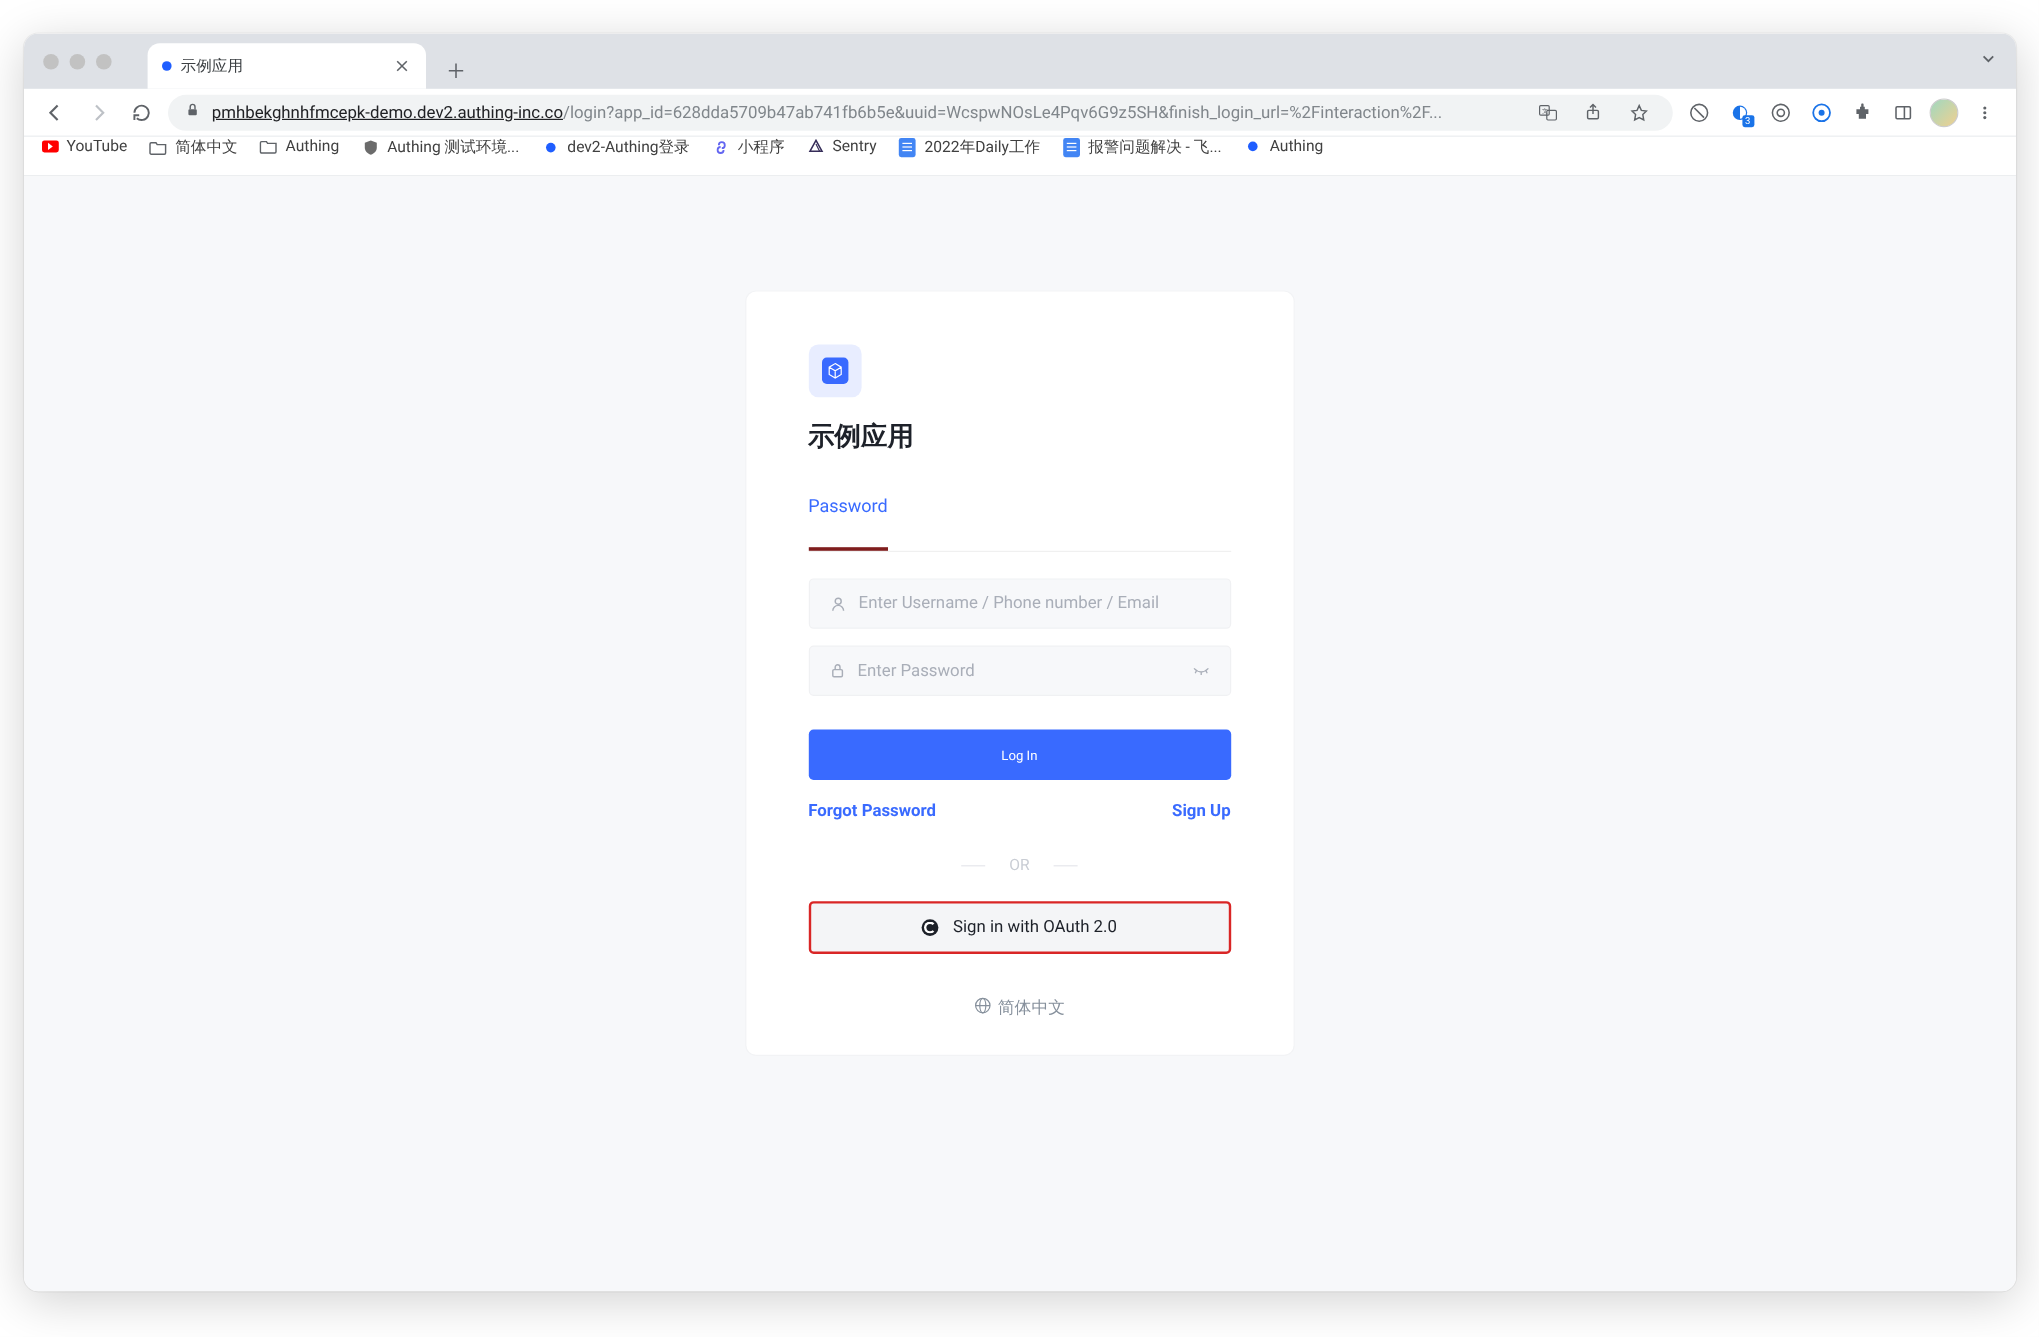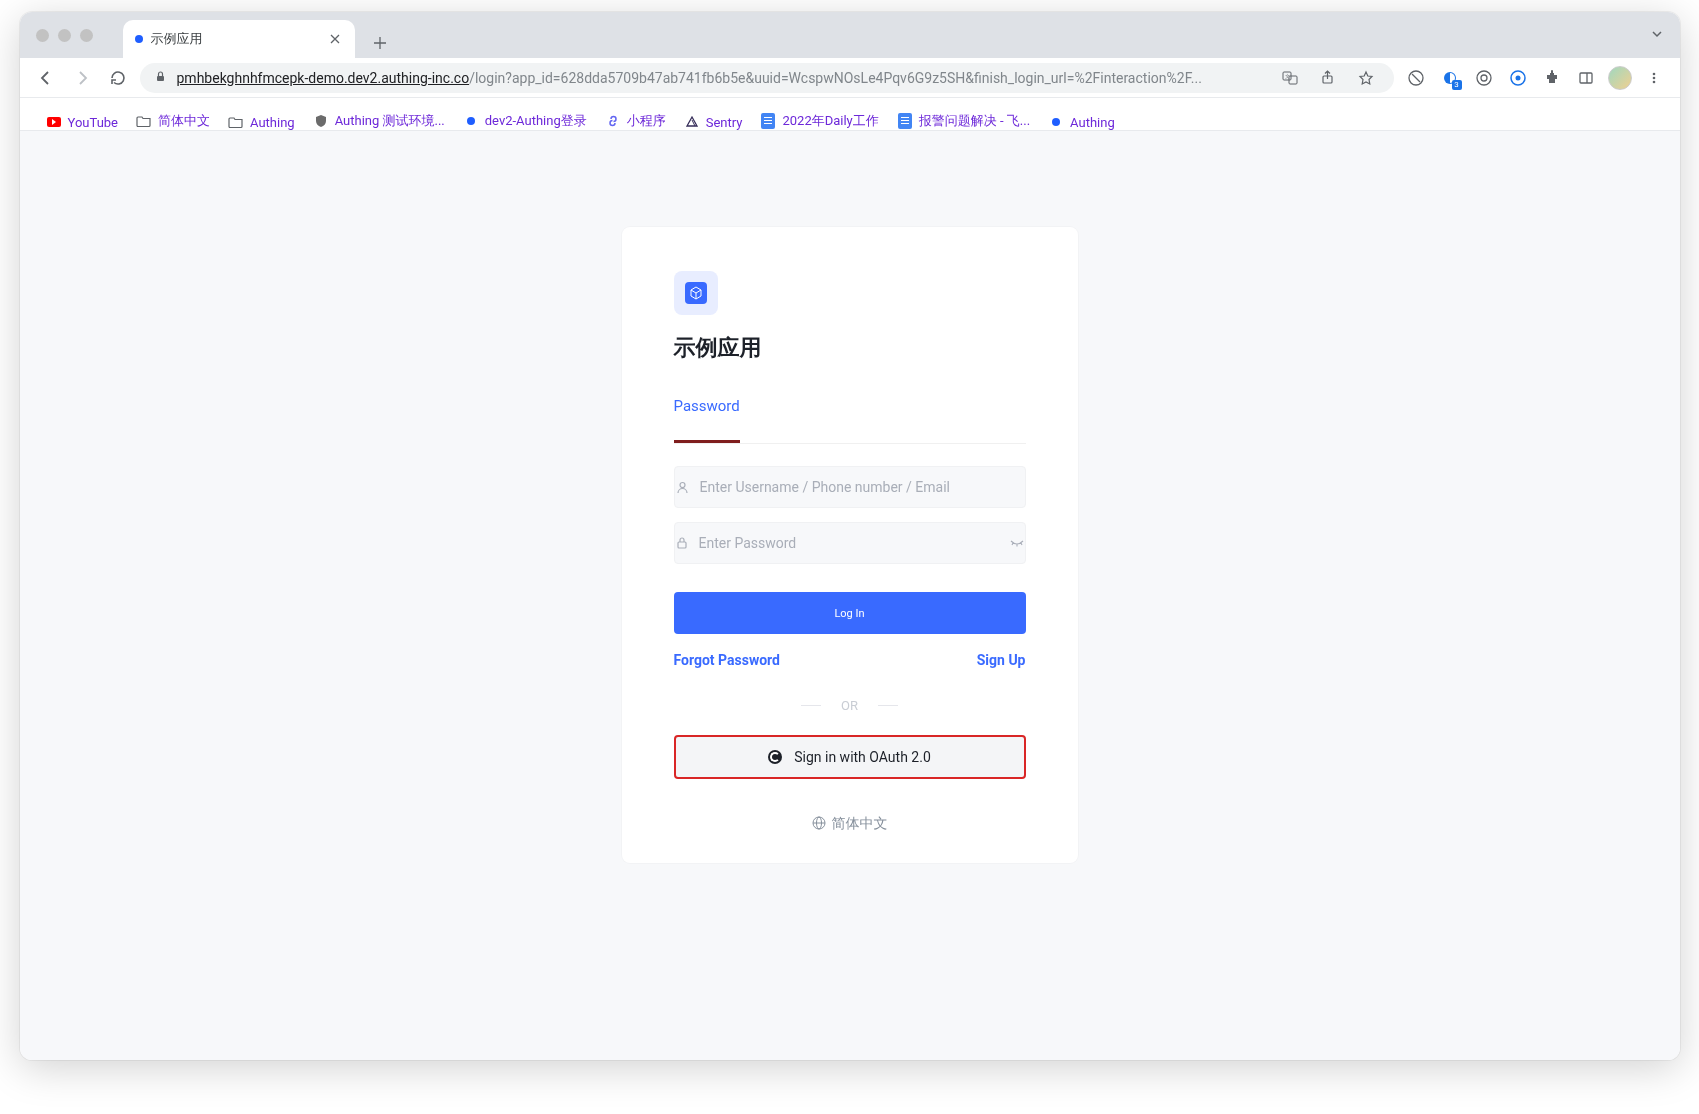--- a/index.html
+++ b/index.html
@@ -10,21 +10,21 @@
     }
     body {
       background: #fff;
       width: 1699px;
       height: 1114px;
       overflow: hidden;
     }
     .browser-window {
       width: 1660px;
       height: 1048px;
-      margin: 12px auto;
+      margin: 28px auto;
       background: #fff;
       border-radius: 12px;
       box-shadow: 0 8px 40px rgba(0,0,0,0.18), 0 0 0 1px rgba(0,0,0,0.05);
       overflow: hidden;
       display: flex;
       flex-direction: column;
     }
     .title-bar {
       height: 46px;
       background: #dee1e6;
@@ -185,25 +185,25 @@
       width: 24px;
       height: 24px;
       border-radius: 50%;
       background: linear-gradient(135deg, #a0d8c0, #f0d090);
       border: 1px solid #ccc;
     }
     .bookmarks-bar {
       height: 33px;
       background: #fff;
       display: flex;
-      align-items: flex-end;
-      padding: 0 26px;
+      align-items: flex-start;
+      padding: 0 14px;
       gap: 18px;
       font-size: 13px;
-      color: #6d28d9;
+      color: #404040;
       border-bottom: 1px solid #e8eaed;
     }
     .bookmark {
       display: flex;
       align-items: center;
       gap: 6px;
       cursor: pointer;
       white-space: nowrap;
     }
     .bookmark-icon {
@@ -308,21 +308,21 @@
       cursor: pointer;
     }
     .input-field {
       width: 100%;
       height: 42px;
       background: #f7f8fa;
       border: 1px solid #f0f1f3;
       border-radius: 4px;
       display: flex;
       align-items: center;
-      padding: 0 0;
+      padding: 0 16px;
       gap: 10px;
       margin-bottom: 14px;
     }
     .input-field input {
       flex: 1;
       border: none;
       background: transparent;
       outline: none;
       font-size: 14px;
       color: #1d2129;

